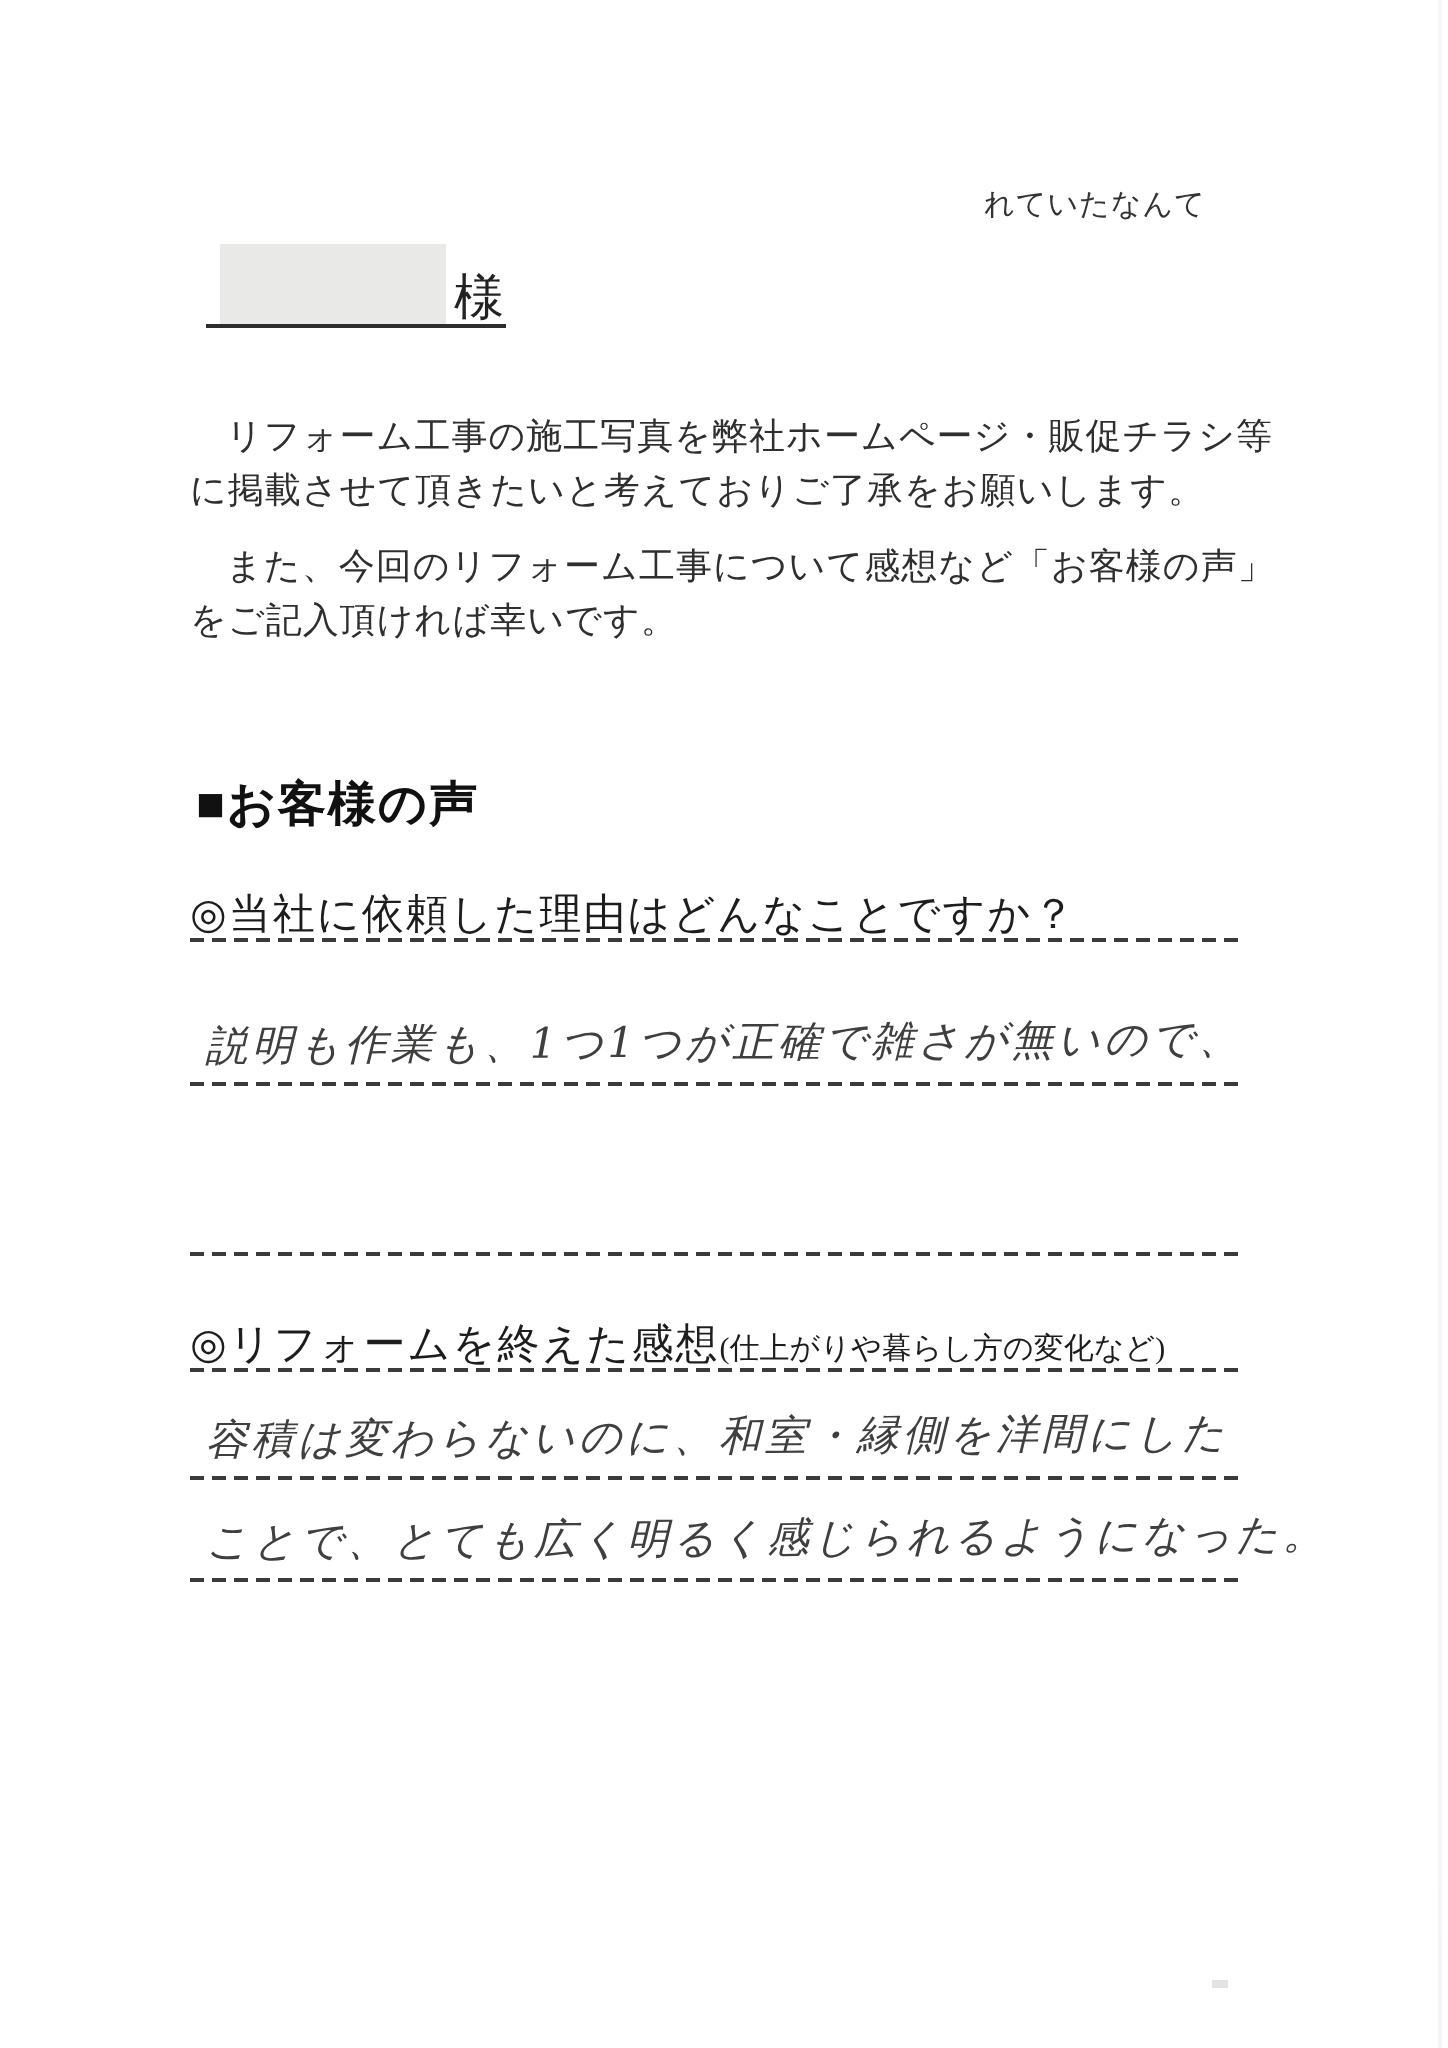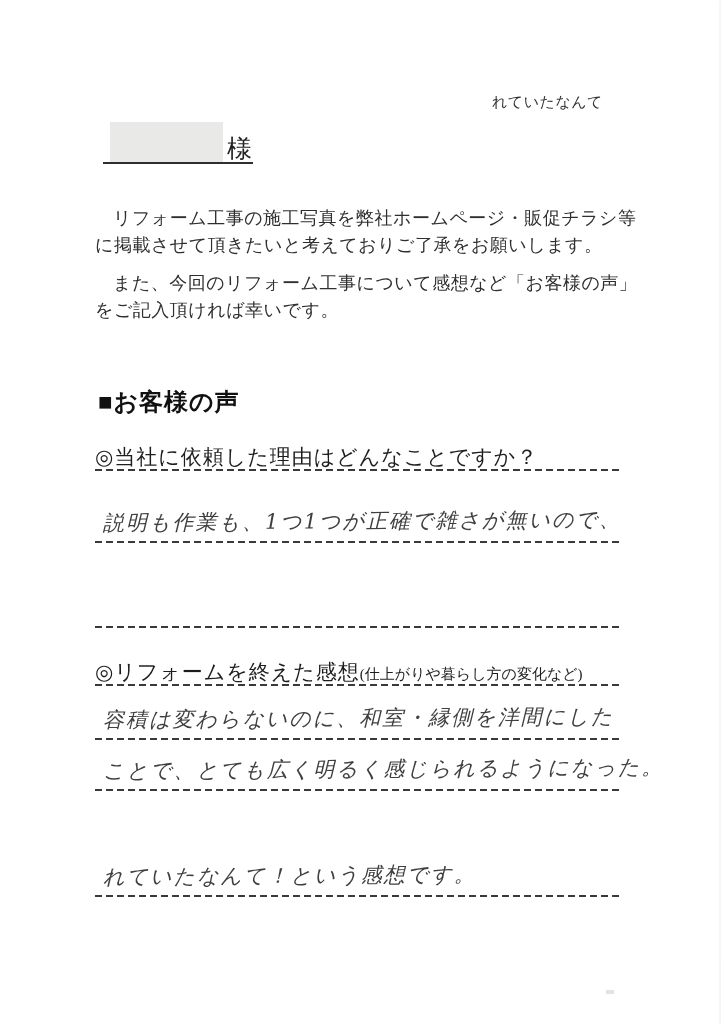--- a/index.html
+++ b/index.html
@@ -125,20 +125,17 @@
 
   <div class="abs ruled q2-block">
     <span class="q-label"><span>◎リフォームを終えた感想</span><span class="q-note">(仕上がりや暮らし方の変化など)</span></span>
   </div>
   <div class="abs ruled hw-b2">
     <span class="handwriting">ことで、とても広く明るく感じられるようになった。</span>
   </div>
   <div class="abs ruled hw-b1">
     <span class="handwriting">容積は変わらないのに、和室・縁側を洋間にした</span>
   </div>
-  <div class="abs ruled hw-b4">
-    <span class="handwriting">れていたなんて！という感想です。</span>
-  </div>
 
   <div class="abs scan-artifact"></div>
   <div class="abs scan-edge"></div>
 
 </div>
 
 </body></html>

